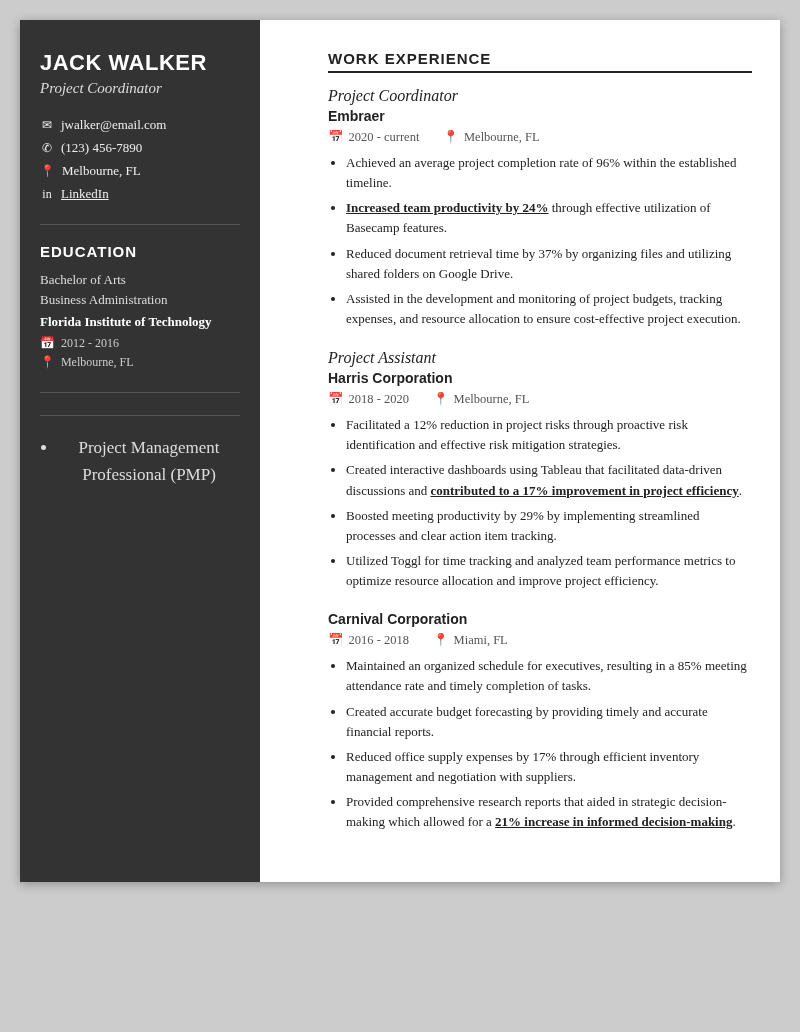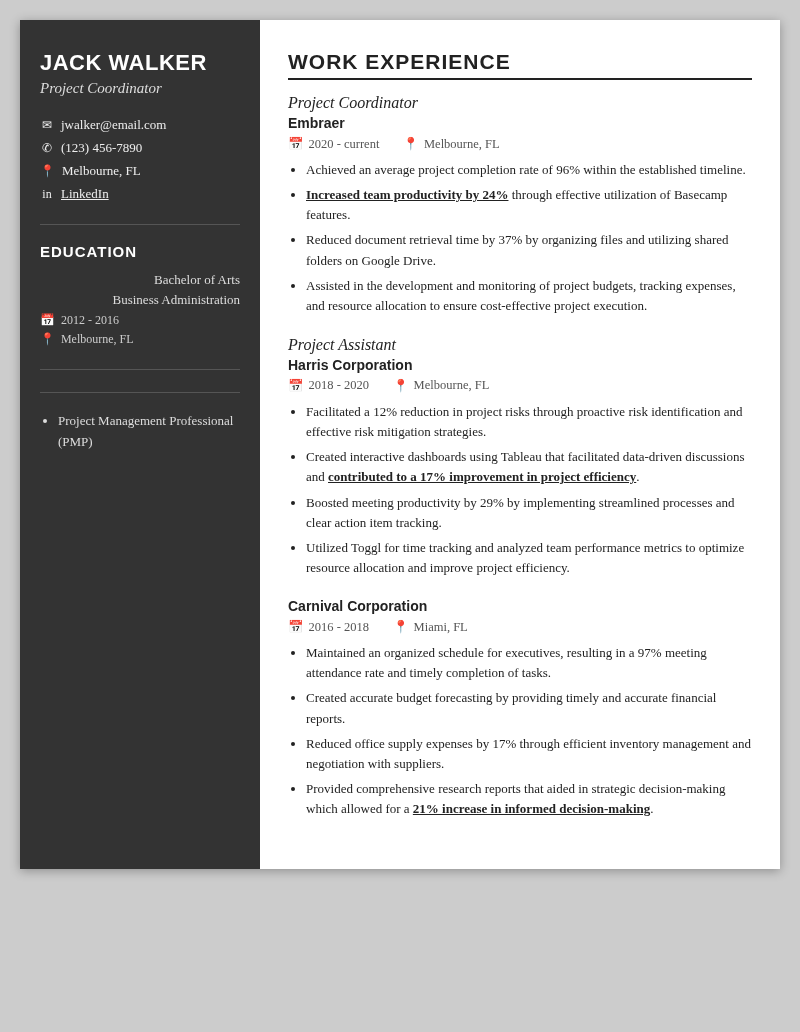--- a/index.html
+++ b/index.html
@@ -10,20 +10,21 @@
       justify-content: center;
       align-items: flex-start;
       padding: 20px;
       min-height: 100vh;
     }
     .resume {
       width: 760px;
       background: #fff;
       display: flex;
       box-shadow: 0 2px 10px rgba(0,0,0,0.3);
+      gap: 40px;
     }
     
     .sidebar {
       width: 240px;
       min-width: 240px;
       background: #333;
       color: #fff;
       padding: 30px 20px 30px 20px;
     }
     .sidebar-name {
@@ -71,21 +72,20 @@
       font-weight: 900;
       text-transform: uppercase;
       letter-spacing: 1px;
       margin-bottom: 10px;
       color: #fff;
     }
     .edu-degree {
       font-size: 13px;
       color: #ddd;
       line-height: 1.5;
-      text-align: right;
     }
     .edu-school {
       font-size: 13px;
       font-weight: bold;
       color: #fff;
       margin-top: 4px;
       line-height: 1.4;
     }
     .edu-meta {
       display: flex;
@@ -98,32 +98,33 @@
     .skills-list {
       list-style: disc;
       padding-left: 18px;
       font-size: 13px;
       color: #ddd;
       line-height: 1.8;
     }
     .cert-list {
       list-style: disc;
       padding-left: 18px;
-      font-size: 13px;
+      font-size: 17px;
       color: #ddd;
       line-height: 1.6;
+      text-align: center;
     }
     
     .main {
       flex: 1;
       padding: 30px 28px 30px 28px;
     }
     .main-section-title {
       font-family: Arial, sans-serif;
-      font-size: 21px;
+      font-size: 15px;
       font-weight: 900;
       text-transform: uppercase;
       letter-spacing: 1px;
       color: #222;
       border-bottom: 2px solid #222;
       padding-bottom: 4px;
       margin-bottom: 14px;
     }
     .job {
       margin-bottom: 20px;
@@ -198,20 +199,21 @@
       </div>
     </div>
 
     <div class="sidebar-divider"></div>
 
     <div class="sidebar-section-title">EDUCATION</div>
     <div class="edu-degree">
       <span>Bachelor of Arts</span><br>
       <span>Business Administration</span>
     </div>
+    <div class="edu-school">Florida Institute of Technology</div>
     <div class="edu-meta">
       <span>📅</span>
       <span>2012 - 2016</span>
     </div>
     <div class="edu-meta">
       <span>📍</span>
       <span>Melbourne, FL</span>
     </div>
 
     <div class="sidebar-divider"></div>
@@ -273,21 +275,21 @@
       <span class="job-meta-item">
         <span>📅</span>
         <span>2016 - 2018</span>
       </span>
       <span class="job-meta-item">
         <span>📍</span>
         <span>Miami, FL</span>
       </span>
     </div>
           <ul class="job-bullets">
-            <li>Maintained an organized schedule for executives, resulting in a 97% meeting attendance rate and timely completion of tasks.</li>
+            <li>Maintained an organized schedule for executives, resulting in a 85% meeting attendance rate and timely completion of tasks.</li>
             <li>Created accurate budget forecasting by providing timely and accurate financial reports.</li>
             <li>Reduced office supply expenses by 17% through efficient inventory management and negotiation with suppliers.</li>
             <li>Provided comprehensive research reports that aided in strategic decision-making which allowed for a <span class="underline-bold">21% increase in informed decision-making</span>.</li>
           </ul>
         </div>
       </div>
   </div>
 </div>
 
 </body></html>

